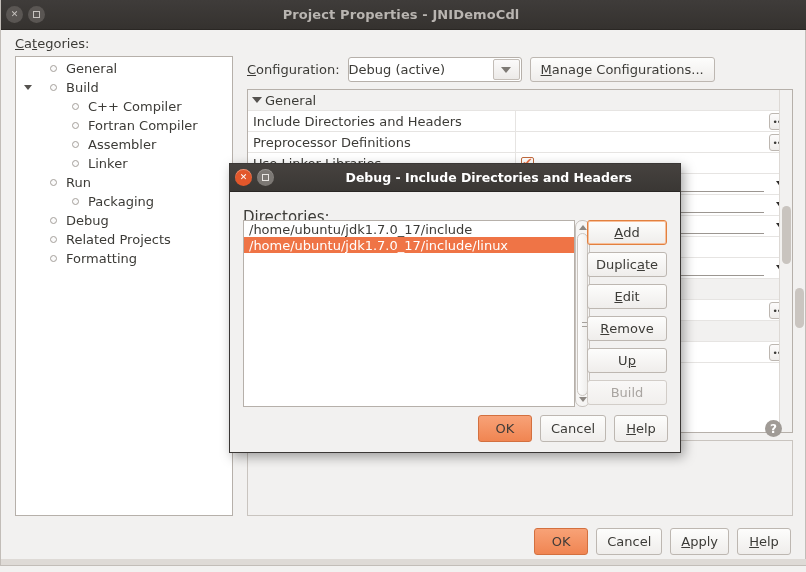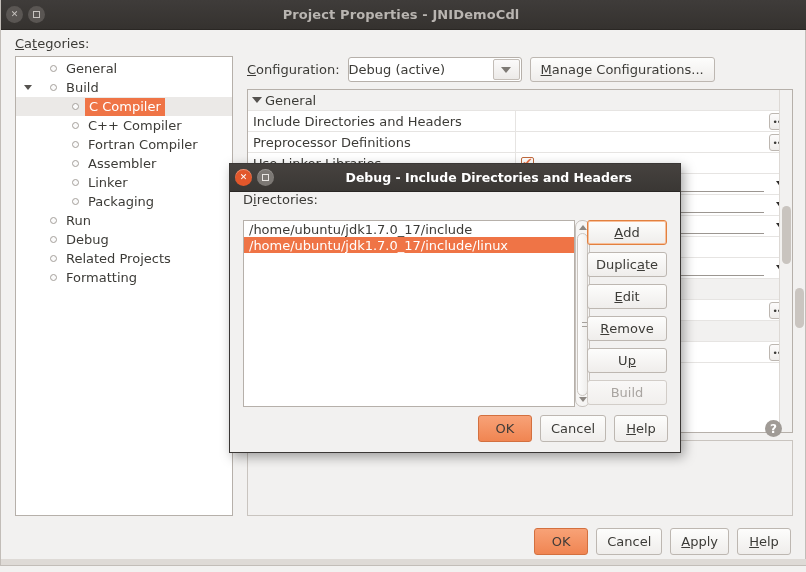--- a/index.html
+++ b/index.html
@@ -235,22 +235,22 @@
     background: linear-gradient(to bottom, #46423f 0%, #3a3734 100%);
     display: flex; align-items: center;
     border-bottom: 1px solid #2a2724;
   }
   #dialog-title {
     flex: 1; text-align: right;
     font-weight: bold; font-size: 12.5px; color: #ffffff;
     margin-right: 48px;
   }
   #dlg-dirs-label {
-    position: absolute; left: 13px; top: 28px;
-    font-size: 13px;
+    position: absolute; left: 13px; top: 44px;
+    font-size: 15px;
   }
   #dir-list {
     position: absolute; left: 13px; top: 56px;
     width: 332px; height: 187px;
     background: #fff;
     border: 1px solid #b6b0aa;
     overflow: hidden;
   }
   .dir-item {
     height: 16px; display: flex; align-items: center;
@@ -343,61 +343,55 @@
         <span class="tree-label">General</span>
       </div>
       <div class="tree-row">
         <span class="tw">
           <span class="caret"></span>
         </span>
         <span style="display: inline-block; flex: 0 0 14px;"></span>
         <span class="bullet"></span>
         <span class="tree-label">Build</span>
       </div>
-      <div class="tree-row selected-row">
+      <div class="tree-row">
         <span style="display: inline-block; flex: 0 0 36px;"></span>
         <span class="tw"></span>
         <span class="bullet"></span>
-        <span class="tree-label sel">C Compiler</span>
+        <span class="tree-label">C++ Compiler</span>
       </div>
       <div class="tree-row">
         <span style="display: inline-block; flex: 0 0 36px;"></span>
         <span class="tw"></span>
         <span class="bullet"></span>
-        <span class="tree-label">C++ Compiler</span>
+        <span class="tree-label">Fortran Compiler</span>
       </div>
       <div class="tree-row">
         <span style="display: inline-block; flex: 0 0 36px;"></span>
         <span class="tw"></span>
         <span class="bullet"></span>
-        <span class="tree-label">Fortran Compiler</span>
+        <span class="tree-label">Assembler</span>
       </div>
       <div class="tree-row">
         <span style="display: inline-block; flex: 0 0 36px;"></span>
         <span class="tw"></span>
         <span class="bullet"></span>
-        <span class="tree-label">Assembler</span>
+        <span class="tree-label">Linker</span>
+      </div>
+      <div class="tree-row">
+        <span class="tw"></span>
+        <span style="display: inline-block; flex: 0 0 14px;"></span>
+        <span class="bullet"></span>
+        <span class="tree-label">Run</span>
       </div>
       <div class="tree-row">
         <span style="display: inline-block; flex: 0 0 36px;"></span>
         <span class="tw"></span>
         <span class="bullet"></span>
-        <span class="tree-label">Linker</span>
-      </div>
-      <div class="tree-row">
-        <span style="display: inline-block; flex: 0 0 36px;"></span>
-        <span class="tw"></span>
-        <span class="bullet"></span>
         <span class="tree-label">Packaging</span>
-      </div>
-      <div class="tree-row">
-        <span class="tw"></span>
-        <span style="display: inline-block; flex: 0 0 14px;"></span>
-        <span class="bullet"></span>
-        <span class="tree-label">Run</span>
       </div>
       <div class="tree-row">
         <span class="tw"></span>
         <span style="display: inline-block; flex: 0 0 14px;"></span>
         <span class="bullet"></span>
         <span class="tree-label">Debug</span>
       </div>
       <div class="tree-row">
         <span class="tw"></span>
         <span style="display: inline-block; flex: 0 0 14px;"></span>

